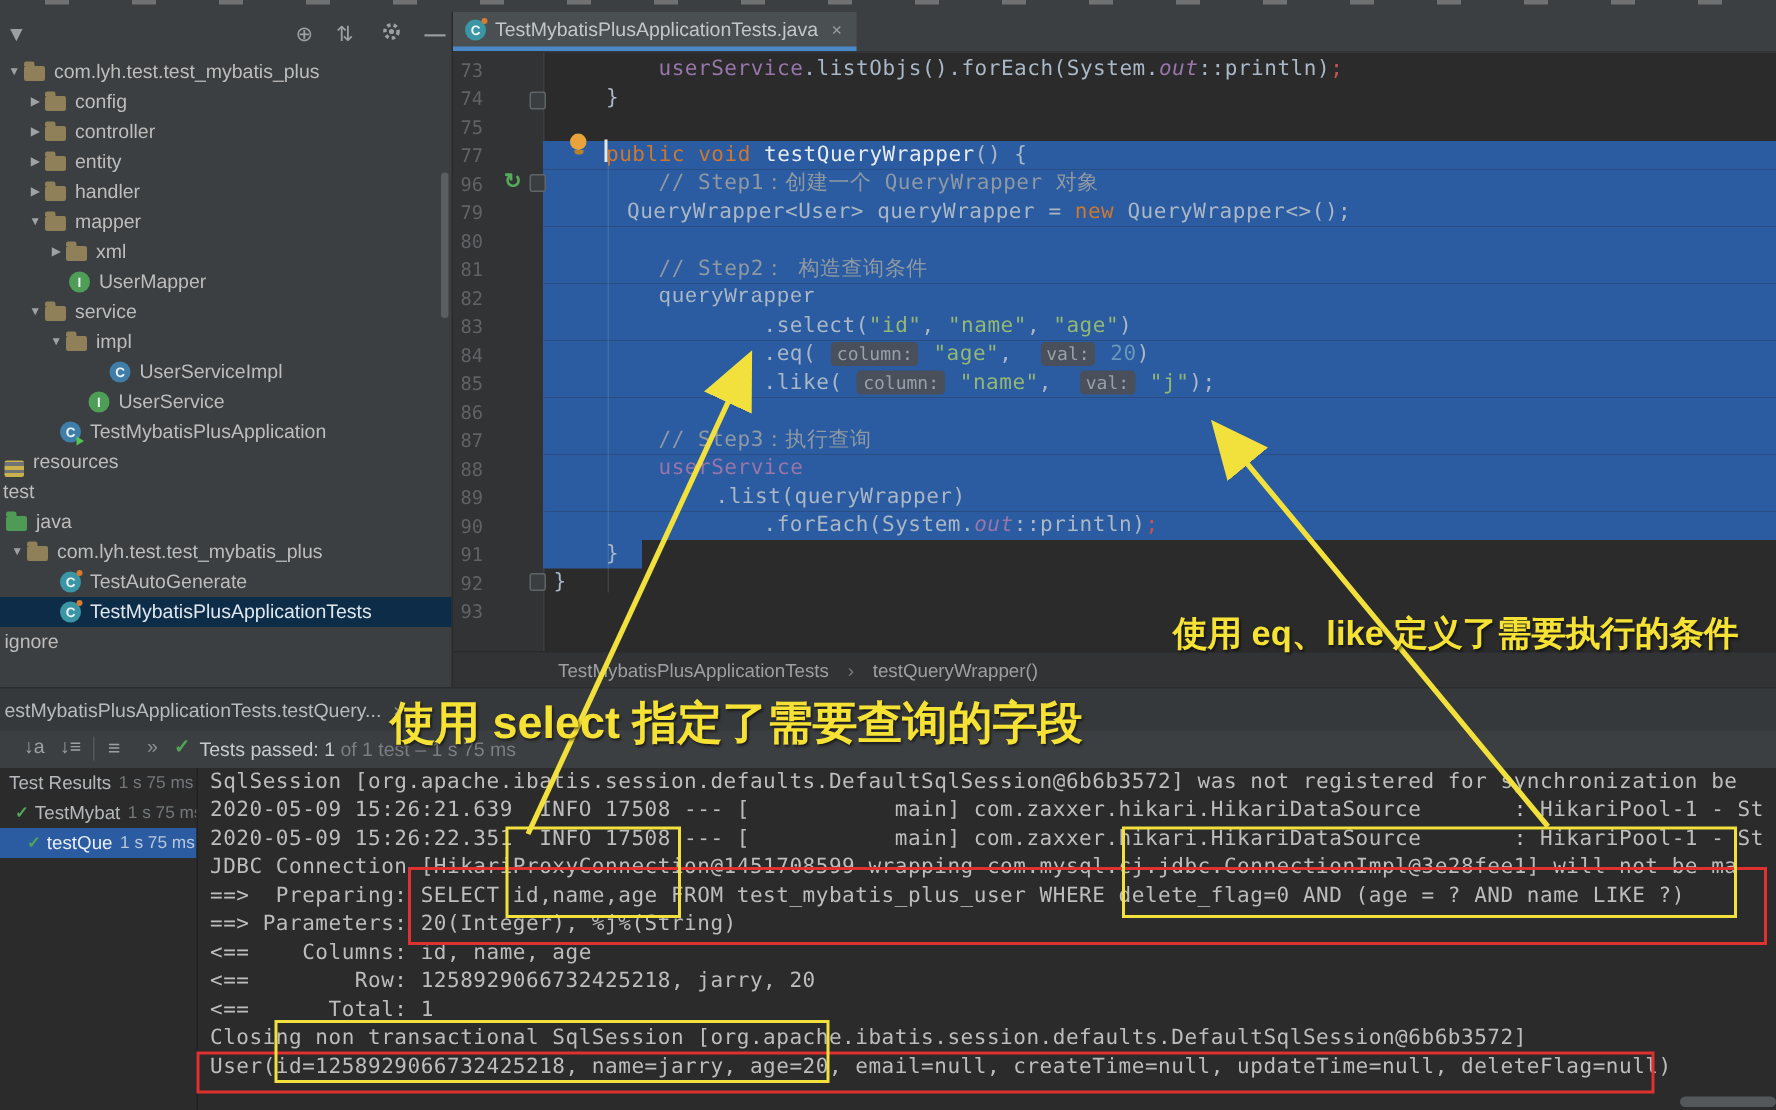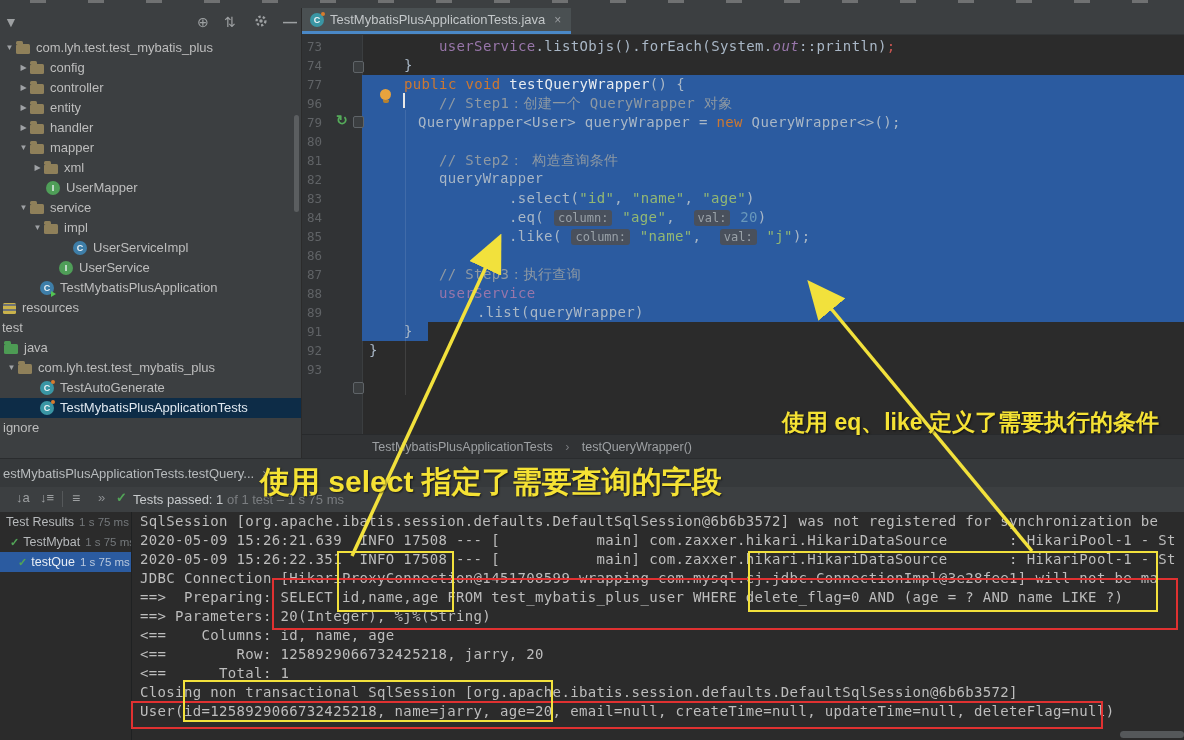--- a/index.html
+++ b/index.html
@@ -196,21 +196,21 @@
         <span>UserServiceImpl</span>
       </div>
       <div class="trow" style="padding-left: 59px;">
         <span class="ticon ti-interface">I</span>
         <span>UserService</span>
       </div>
       <div class="trow" style="padding-left: 40px;">
         <span class="ticon ti-class-run">C</span>
         <span>TestMybatisPlusApplication</span>
       </div>
-      <div class="trow" style="padding-left: 3px;">
+      <div class="trow" style="padding-left: 3px; align-items: flex-end;">
         <span class="ticon ti-resources"></span>
         <span>resources</span>
       </div>
       <div class="trow" style="padding-left: 2px;">
         <span>test</span>
       </div>
       <div class="trow" style="padding-left: 4px;">
         <span class="ticon ti-folder-green"></span>
         <span>java</span>
       </div>
@@ -246,20 +246,24 @@
   <div id="code">
       <div class="crow">
         <span class="lnum">73</span>
         <span class="lbody" style="padding-left: 77px;"><span class="c-fld">userService</span><span class="c-pln">.listObjs().forEach(System.</span><span class="c-fldi">out</span><span class="c-pln">::println)</span><span class="c-red">;</span></span>
       </div>
       <div class="crow">
         <span class="lnum">74</span>
         <span class="lbody" style="padding-left: 42px;"><span class="c-pln">}</span></span>
       </div>
       <div class="crow">
+        <span class="lnum">75</span>
+        <span class="lbody" style="padding-left: 7px;"></span>
+      </div>
+      <div class="crow">
         <span class="lnum">77</span>
         <span class="lbody sel-full" style="padding-left: 42px;"><span class="c-kw">public</span><span class="c-pln"> </span><span class="c-kw">void</span><span class="c-decl"> testQueryWrapper</span><span class="c-pln">() {</span></span>
       </div>
       <div class="crow">
         <span class="lnum">96</span>
         <span class="lbody sel-full" style="padding-left: 77px;"><span class="c-com">// Step1：创建一个 QueryWrapper 对象</span></span>
       </div>
       <div class="crow">
         <span class="lnum">79</span>
         <span class="lbody sel-full" style="padding-left: 56px;"><span class="c-pln">QueryWrapper&lt;User&gt; queryWrapper = </span><span class="c-kw">new</span><span class="c-pln"> QueryWrapper&lt;&gt;();</span></span>
@@ -296,20 +300,24 @@
         <span class="lnum">87</span>
         <span class="lbody sel-full" style="padding-left: 77px;"><span class="c-com">// Step3：执行查询</span></span>
       </div>
       <div class="crow">
         <span class="lnum">88</span>
         <span class="lbody sel-full" style="padding-left: 77px;"><span class="c-fld">userService</span></span>
       </div>
       <div class="crow">
         <span class="lnum">89</span>
         <span class="lbody sel-full" style="padding-left: 115px;"><span class="c-pln">.list(queryWrapper)</span></span>
+      </div>
+      <div class="crow">
+        <span class="lnum">90</span>
+        <span class="lbody sel-full" style="padding-left: 147px;"><span class="c-pln">.forEach(System.</span><span class="c-fldi">out</span><span class="c-pln">::println)</span><span class="c-red">;</span></span>
       </div>
       <div class="crow">
         <span class="lnum">91</span>
         <span class="lbody sel-head" style="padding-left: 42px;"><span class="c-pln">}</span></span>
       </div>
       <div class="crow">
         <span class="lnum">92</span>
         <span class="lbody" style="padding-left: 7px;"><span class="c-pln">}</span></span>
       </div>
       <div class="crow">

